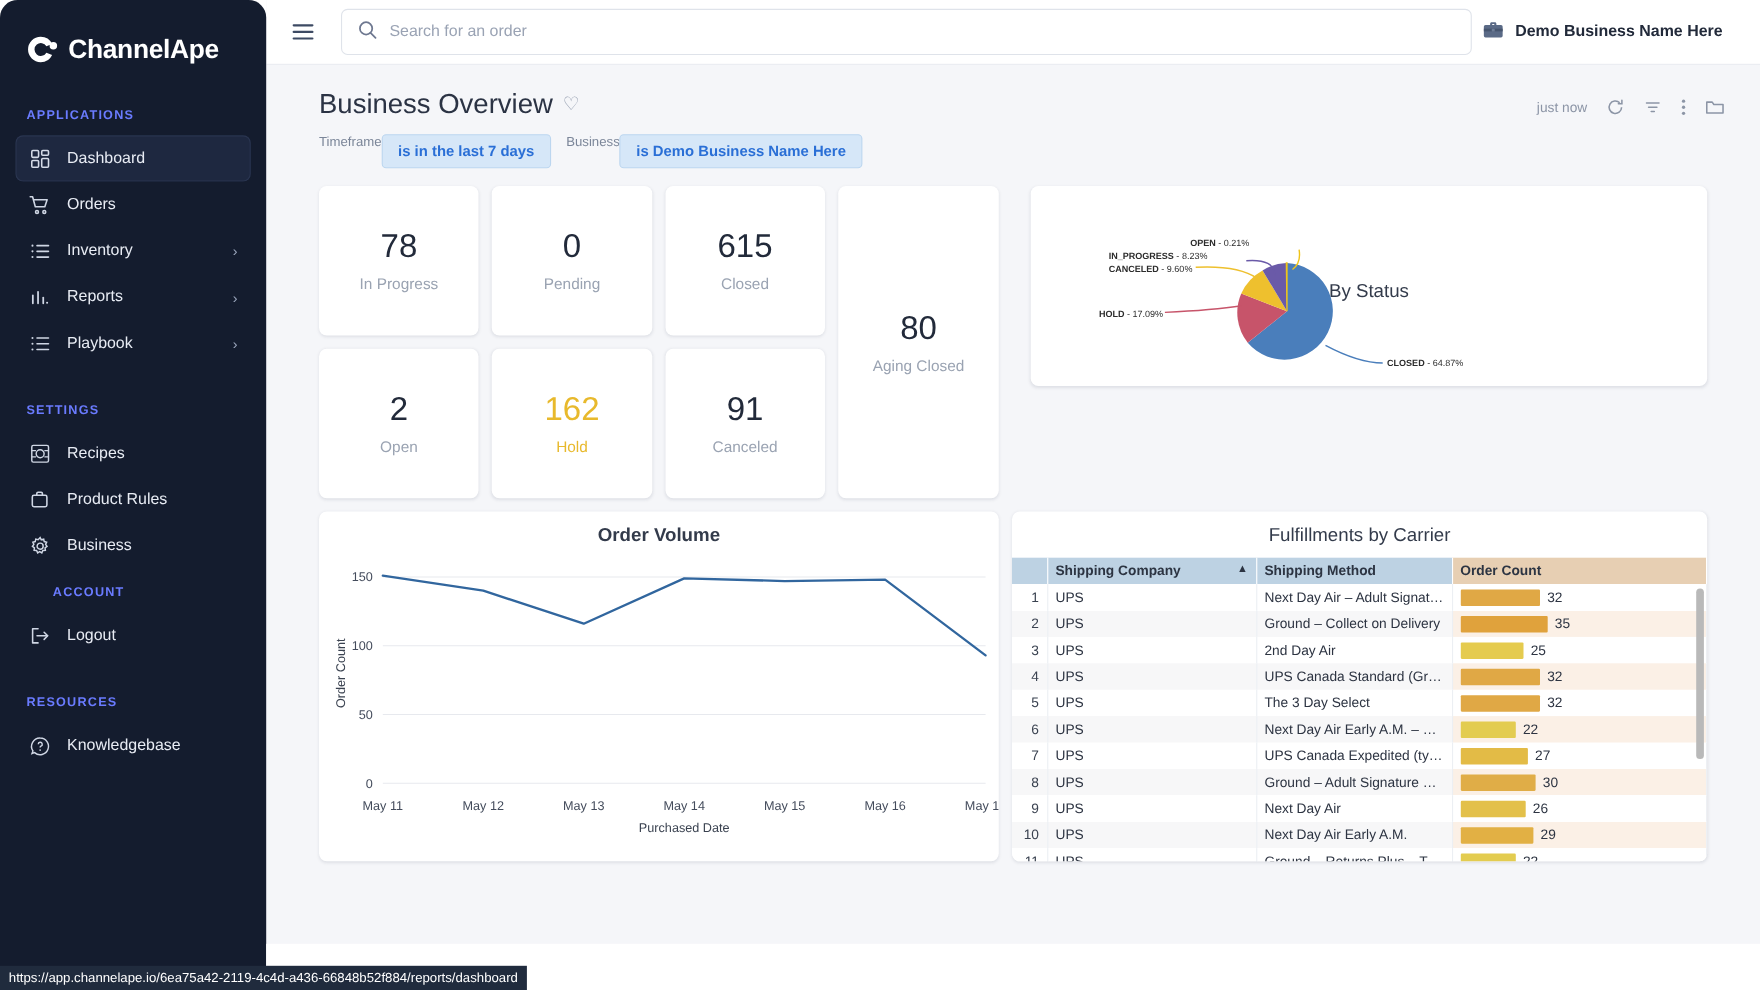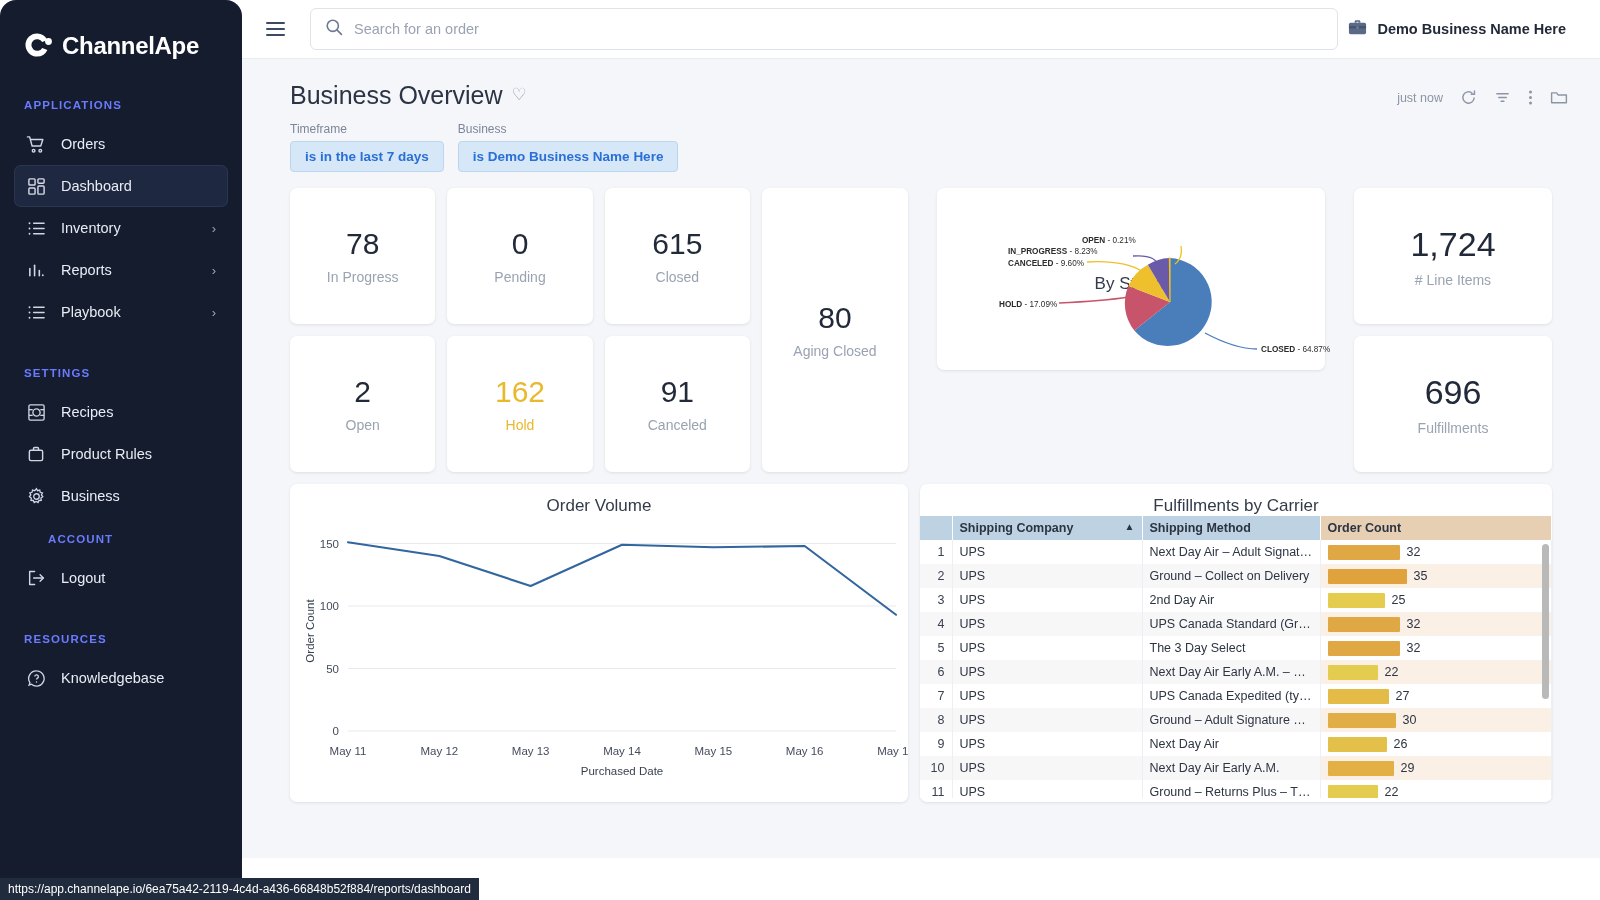--- a/index.html
+++ b/index.html
@@ -63,21 +63,21 @@
 
   .content { flex: 1 1 auto; overflow: hidden; padding: 0 0 0 0; position: relative; }
 
   .page-head { display: flex; align-items: flex-start; padding: 22px 32px 0 48px; }
   .page-title { font-size: 25px; color: #2b3344; font-weight: 400; }
   .heart { margin-left: 9px; color: #9aa3b4; font-size: 17px; cursor: pointer; position: relative; top: 3px; }
   .head-tools { margin-left: auto; display: flex; align-items: center; gap: 17px; color: #8c95a6; font-size: 12.5px; padding-top: 8px; }
   .tool-ic { cursor: pointer; display: flex; align-items: center; }
 
   .filters { display: flex; gap: 14px; padding: 12px 0 0 48px; }
-  .filter-group { display: flex; flex-direction: column; }
+  .filter-group { display: flex; flex-direction: row; }
   .filter-label { font-size: 12px; color: #7b8699; margin-bottom: 5px; }
   .chip {
     background: #d6e7f8; color: #2a6fd6; border: 1px solid #bcd6ef;
     border-radius: 4px; font-size: 13.5px; font-weight: 600;
     padding: 7px 14px; cursor: pointer; white-space: nowrap;
   }
 
   .grid { padding: 16px 48px 0 48px; }
   .row1 { display: flex; gap: 29px; }
   .leftcards { flex: 0 0 618px; display: flex; gap: 12px; }
@@ -99,23 +99,23 @@
   .total-value { font-size: 31px; color: #222a3a; }
   .total-label { font-size: 13px; color: #9aa3b2; margin-top: 5px; }
 
   .rightcol { flex: 0 0 198px; display: flex; flex-direction: column; gap: 12px; }
   .right-card { height: 136px; }
   .right-value { font-size: 34px; color: #222a3a; font-weight: 400; }
   .right-label { font-size: 14px; color: #9aa3b2; margin-top: 8px; }
 
   .row2 { display: flex; gap: 12px; margin-top: 12px; }
   .chart-card { flex: 0 0 618px; height: 318px; background: #fff; border-radius: 7px; box-shadow: 0 1px 3px rgba(20,30,60,0.10); position: relative; overflow: hidden; }
-  .chart-title { text-align: center; font-size: 17px; color: #333b4b; padding-top: 12px; }
+  .chart-title { text-align: center; font-size: 17px; color: #333b4b; padding-top: 12px; font-weight: bold; }
   .table-card { flex: 1 1 auto; height: 318px; background: #fff; border-radius: 7px; box-shadow: 0 1px 3px rgba(20,30,60,0.10); overflow: hidden; position: relative; }
-  .table-title { text-align: center; font-size: 17px; color: #333b4b; padding-top: 12px; }
+  .table-title { text-align: center; font-size: 17px; color: #333b4b; padding-top: 12px; padding-bottom: 10px; }
 
   table.fbc { width: 100%; border-collapse: collapse; table-layout: fixed; font-size: 12.5px; }
   table.fbc th {
     background: #bdd2e3; color: #2c3442; font-weight: 700; text-align: left;
     padding: 5px 7px; font-size: 12.5px; border-right: 1px solid #ffffff; height: 21px;
   }
   table.fbc th.c-num { width: 30px; background: #bdd2e3; }
   table.fbc th.c-cnt { background: #e7cfb3; }
   table.fbc td { padding: 3px 7px; color: #2d3442; height: 19px; border-right: 1px solid #eceff3; white-space: nowrap; overflow: hidden; text-overflow: ellipsis; }
   table.fbc td.c-num { text-align: right; color: #3a4250; background: #fbfbfc; }
@@ -150,40 +150,40 @@
         <svg width="31" height="31" viewBox="0 0 31 31">
           <path d="M15 3.5a11.5 11.5 0 1 0 0 23 11.5 11.5 0 0 0 10.4-6.6l-5.2-2a5.8 5.8 0 1 1 0-5.8l5.2-2A11.5 11.5 0 0 0 15 3.5z" fill="#ffffff"></path>
           <circle cx="26.5" cy="11.5" r="3.4" fill="#ffffff"></circle>
         </svg>
       </span>
       <span class="brand-name">ChannelApe</span>
     </div>
 
     <div id="nav-root">
         <div class="nav-section-label" style="margin-top: 38px; margin-bottom: 12px;">APPLICATIONS</div>
-        <div class="nav-item">
-          <span class="nav-icon">
-            <svg width="20" height="19" viewBox="0 0 21 20" fill="none" stroke="#cfd6e4" stroke-width="1.5" stroke-linecap="round" stroke-linejoin="round">
-              <path d="M1.5 2h2.3l2.6 9.6h9.1l2.2-6.8H5.4"></path>
-              <circle cx="8" cy="16.5" r="1.4"></circle>
-              <circle cx="15" cy="16.5" r="1.4"></circle>
-            </svg>
-          </span>
-          <span class="nav-label">Orders</span>
-        </div>
         <div class="nav-item active">
           <span class="nav-icon">
             <svg width="19" height="19" viewBox="0 0 20 20" fill="none" stroke="#d5dbe8" stroke-width="1.5">
               <rect x="2" y="2" width="6.5" height="6.5" rx="1"></rect>
               <rect x="11.5" y="2" width="6.5" height="4.5" rx="1"></rect>
               <rect x="2" y="11.5" width="6.5" height="6.5" rx="1"></rect>
               <rect x="11.5" y="9.5" width="6.5" height="8.5" rx="1"></rect>
             </svg>
           </span>
           <span class="nav-label">Dashboard</span>
+        </div>
+        <div class="nav-item">
+          <span class="nav-icon">
+            <svg width="20" height="19" viewBox="0 0 21 20" fill="none" stroke="#cfd6e4" stroke-width="1.5" stroke-linecap="round" stroke-linejoin="round">
+              <path d="M1.5 2h2.3l2.6 9.6h9.1l2.2-6.8H5.4"></path>
+              <circle cx="8" cy="16.5" r="1.4"></circle>
+              <circle cx="15" cy="16.5" r="1.4"></circle>
+            </svg>
+          </span>
+          <span class="nav-label">Orders</span>
         </div>
         <div class="nav-item">
           <span class="nav-icon">
             <svg width="19" height="17" viewBox="0 0 20 18" stroke="#cfd6e4" stroke-width="1.6" stroke-linecap="round">
               <line x1="7" y1="3.5" x2="18" y2="3.5"></line>
               <line x1="7" y1="9" x2="18" y2="9"></line>
               <line x1="7" y1="14.5" x2="18" y2="14.5"></line>
               <circle cx="2.6" cy="3.5" r="1" fill="#cfd6e4" stroke="none"></circle>
               <circle cx="2.6" cy="9" r="1" fill="#cfd6e4" stroke="none"></circle>
               <circle cx="2.6" cy="14.5" r="1" fill="#cfd6e4" stroke="none"></circle>
@@ -417,30 +417,20 @@
 
                 <text x="145" y="25" font-family="Liberation Sans, sans-serif" font-size="8.2" font-weight="bold" fill="#2c2c2c">OPEN<tspan font-weight="normal"> - 0.21%</tspan></text>
                 <text x="71" y="36" font-family="Liberation Sans, sans-serif" font-size="8.2" font-weight="bold" fill="#2c2c2c">IN_PROGRESS<tspan font-weight="normal"> - 8.23%</tspan></text>
                 <text x="71" y="48" font-family="Liberation Sans, sans-serif" font-size="8.2" font-weight="bold" fill="#2c2c2c">CANCELED<tspan font-weight="normal"> - 9.60%</tspan></text>
                 <text x="62" y="89" font-family="Liberation Sans, sans-serif" font-size="8.2" font-weight="bold" fill="#2c2c2c">HOLD<tspan font-weight="normal"> - 17.09%</tspan></text>
                 <text x="324" y="134" font-family="Liberation Sans, sans-serif" font-size="8.2" font-weight="bold" fill="#2c2c2c">CLOSED<tspan font-weight="normal"> - 64.87%</tspan></text>
               </svg>
             </div>
           </div>
 
-          <div class="rightcol">
-            <div class="card right-card">
-              <div class="right-value">1,724</div>
-              <div class="right-label"># Line Items</div>
-            </div>
-            <div class="card right-card">
-              <div class="right-value">696</div>
-              <div class="right-label">Fulfillments</div>
-            </div>
-          </div>
         </div>
 
         <div class="row2">
 
           <div class="chart-card">
             <div class="chart-title">Order Volume</div>
             <svg id="line-svg" width="618" height="285" viewBox="0 0 618 285" style="position:absolute;top:33px;left:0;">
                 <line x1="58" y1="214" x2="606" y2="214" stroke="#e7e9ee" stroke-width="1"></line>
                 <text x="49" y="218" text-anchor="end" font-family="Liberation Sans, sans-serif" font-size="11.5" fill="#444c5c">0</text>
                 <line x1="58" y1="151.5" x2="606" y2="151.5" stroke="#e7e9ee" stroke-width="1"></line>

